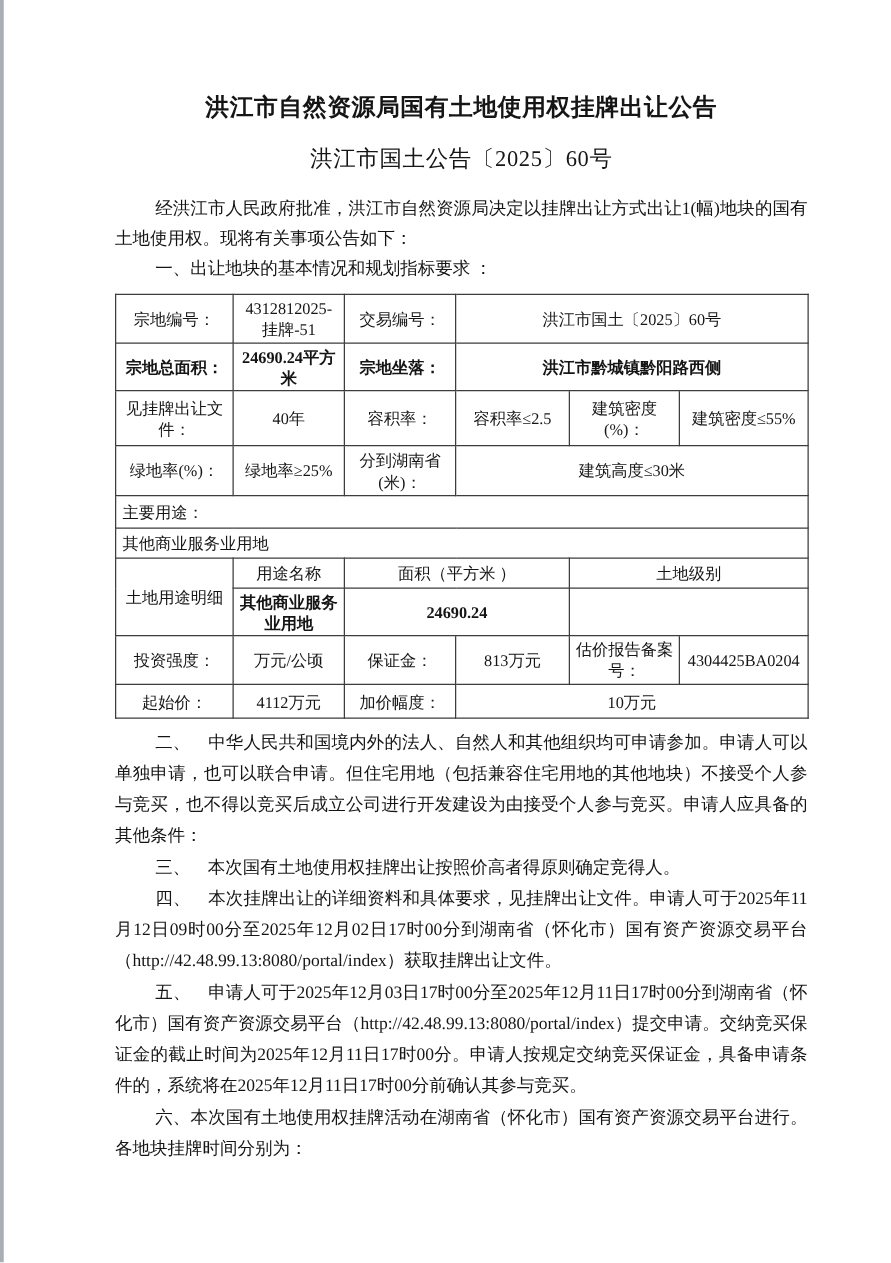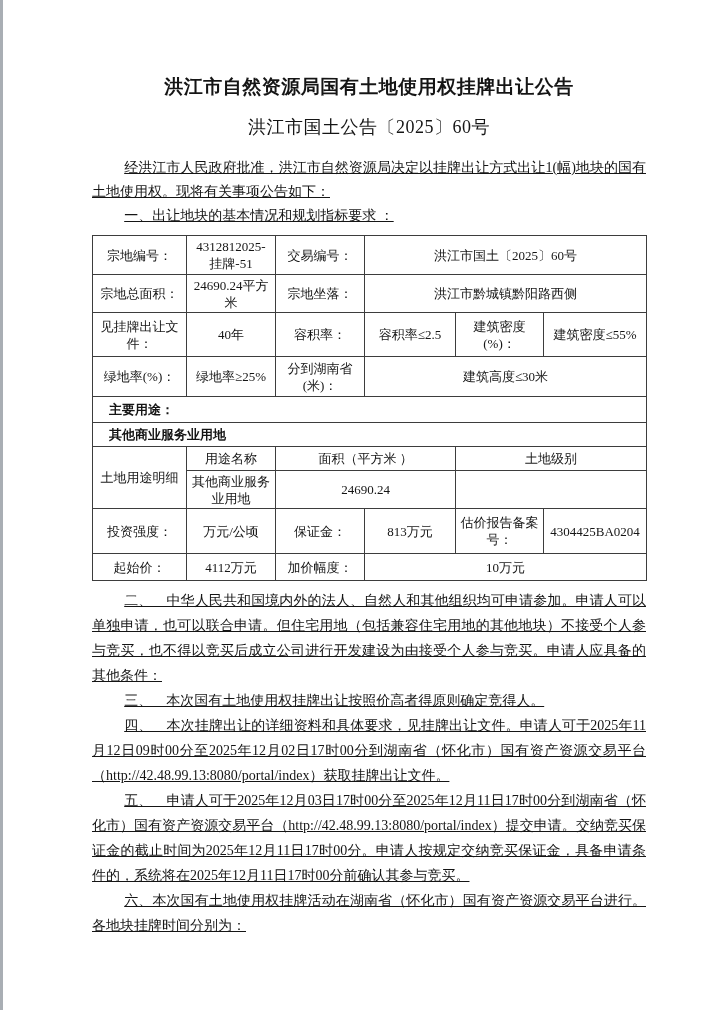--- a/index.html
+++ b/index.html
@@ -31,45 +31,44 @@
     font-size: 18px; font-weight: normal;
     line-height: 26px; text-align: center;
     letter-spacing: 0.5px;
   }
   .para {
     margin: 0;
     font-size: 14px;
     line-height: 25px;
     text-indent: 2.3em;
     text-align: justify;
-    text-decoration: underline;
   }
   .intro { margin-top: 16px; line-height: 24px; }
   .section-heading { line-height: 24px; font-weight: normal; font-size: 14px; margin: 0; }
   table.spec {
     border-collapse: collapse;
     table-layout: fixed;
     width: 554px;
     font-size: 13px;
     margin-top: 7px;
   }
   table.spec td {
     border: 1px solid #3d3d3d;
     text-align: center;
     vertical-align: middle;
     padding: 1px 3px;
     line-height: 17px;
     overflow: hidden;
     word-break: break-all;
   }
-  table.spec td.cell-left { text-align: left; padding-left: 16px; font-weight: bold; }
-  tr.h39 { height: 39px; } tr.h38 { height: 38px; }
+  table.spec td.cell-left { text-align: left; padding-left: 5px; }
+  tr.h39 { height: 39px; } tr.h38 { height: 38px; font-weight: bold; }
   tr.h44 { height: 44px; } tr.h40 { height: 40px; }
   tr.h26 { height: 26px; } tr.h24 { height: 24px; }
-  tr.h41 { height: 45px; padding-left: 48px; } tr.h27 { height: 27px; }
+  tr.h41 { height: 39px; padding-left: 48px; } tr.h27 { height: 27px; }
   .body-text { margin-top: 7px; }
 </style>
 </head>
 <body>
 
 <div class="scan-edge"></div>
 
 <div class="doc">
 
   <h1 class="doc-title">洪江市自然资源局国有土地使用权挂牌出让公告</h1>

